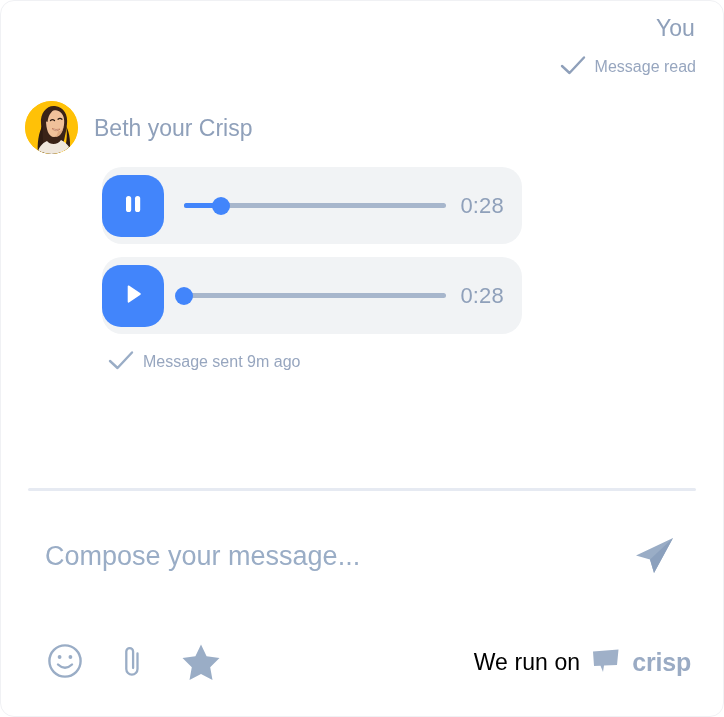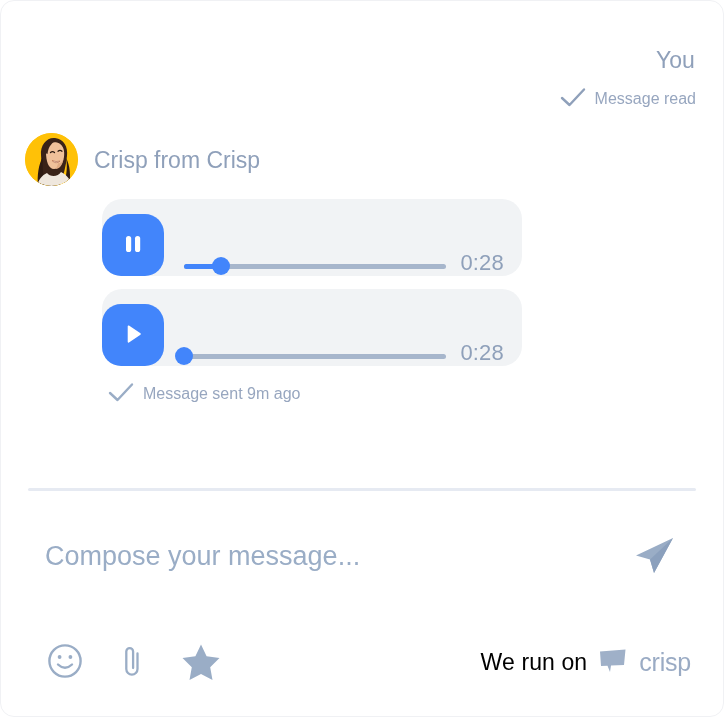--- a/index.html
+++ b/index.html
@@ -22,21 +22,20 @@
   }
 
   
   .conversation {
     position: absolute;
     left: 0;
     top: 0;
     right: 0;
     height: 487px;
     padding: 12px 24px 0 24px;
-    margin-top: 32px;
   }
 
   
   .msg-out { text-align: right; }
 
   .sender-label {
     font-size: 23px;
     color: #8fa0ba;
     letter-spacing: .1px;
     line-height: 30px;
@@ -106,21 +105,21 @@
 
   .msg-in-body { padding-left: 77px; }
 
   
   .audio-player {
     width: 420px;
     height: 77px;
     background: #f1f3f5;
     border-radius: 20px;
     display: flex;
-    align-items: flex-end;
+    align-items: center;
     padding: 0 8px 0 0;
     margin-top: 13px;
   }
 
   .audio-btn {
     width: 62px;
     height: 62px;
     border-radius: 19px;
     background: #4285FB;
     border: none;
@@ -259,21 +258,21 @@
 
   .brand-text {
     font-size: 23px;
     color: #000000;
     letter-spacing: .1px;
   }
 
   .brand-name {
     font-size: 25px;
     color: #9aabc4;
-    font-weight: normal;
+    font-weight: bold;
     letter-spacing: -.2px;
   }
 </style>
 </head>
 <body>
 
 <div class="chatbox">
 
   <div class="conversation">
 
@@ -318,21 +317,21 @@
               <path d="M20 20 C19 12 25 6.5 31 7 C27 10 23.5 13 22.5 21 Z" fill="#3a2318"></path>
               <path d="M38 12 C41 15 41.5 20 40.5 25 C40.5 18 39.5 14.5 37 12.5 Z" fill="#3a2318"></path>
 
               <path d="M18 24 C17 34 18.5 45 20 53 L13 53 C12 43 13.5 31 18 24 Z" fill="#2e1b12"></path>
               <path d="M41 25 C43 34 41 45 38.5 53 L44 53 C46 43 45 32 41 25 Z" fill="#2e1b12"></path>
 
               <path d="M22 40 C25 44 33 44 36 39 C42 42 46 47 47 53 L12 53 C13.5 47 17 42 22 40 Z" fill="#efe7dd"></path>
             </g>
           </svg>
         </div>
-        <div class="agent-name">Crisp from Crisp</div>
+        <div class="agent-name">Beth your Crisp</div>
       </div>
 
       <div class="msg-in-body">
 
         <div class="audio-player">
           <button class="audio-btn">
             <span>
               <svg width="22" height="24" viewBox="0 0 22 24">
                 <rect x="4" y="4" width="5.2" height="16" rx="2.6" fill="#ffffff"></rect>
                 <rect x="13" y="4" width="5.2" height="16" rx="2.6" fill="#ffffff"></rect>

